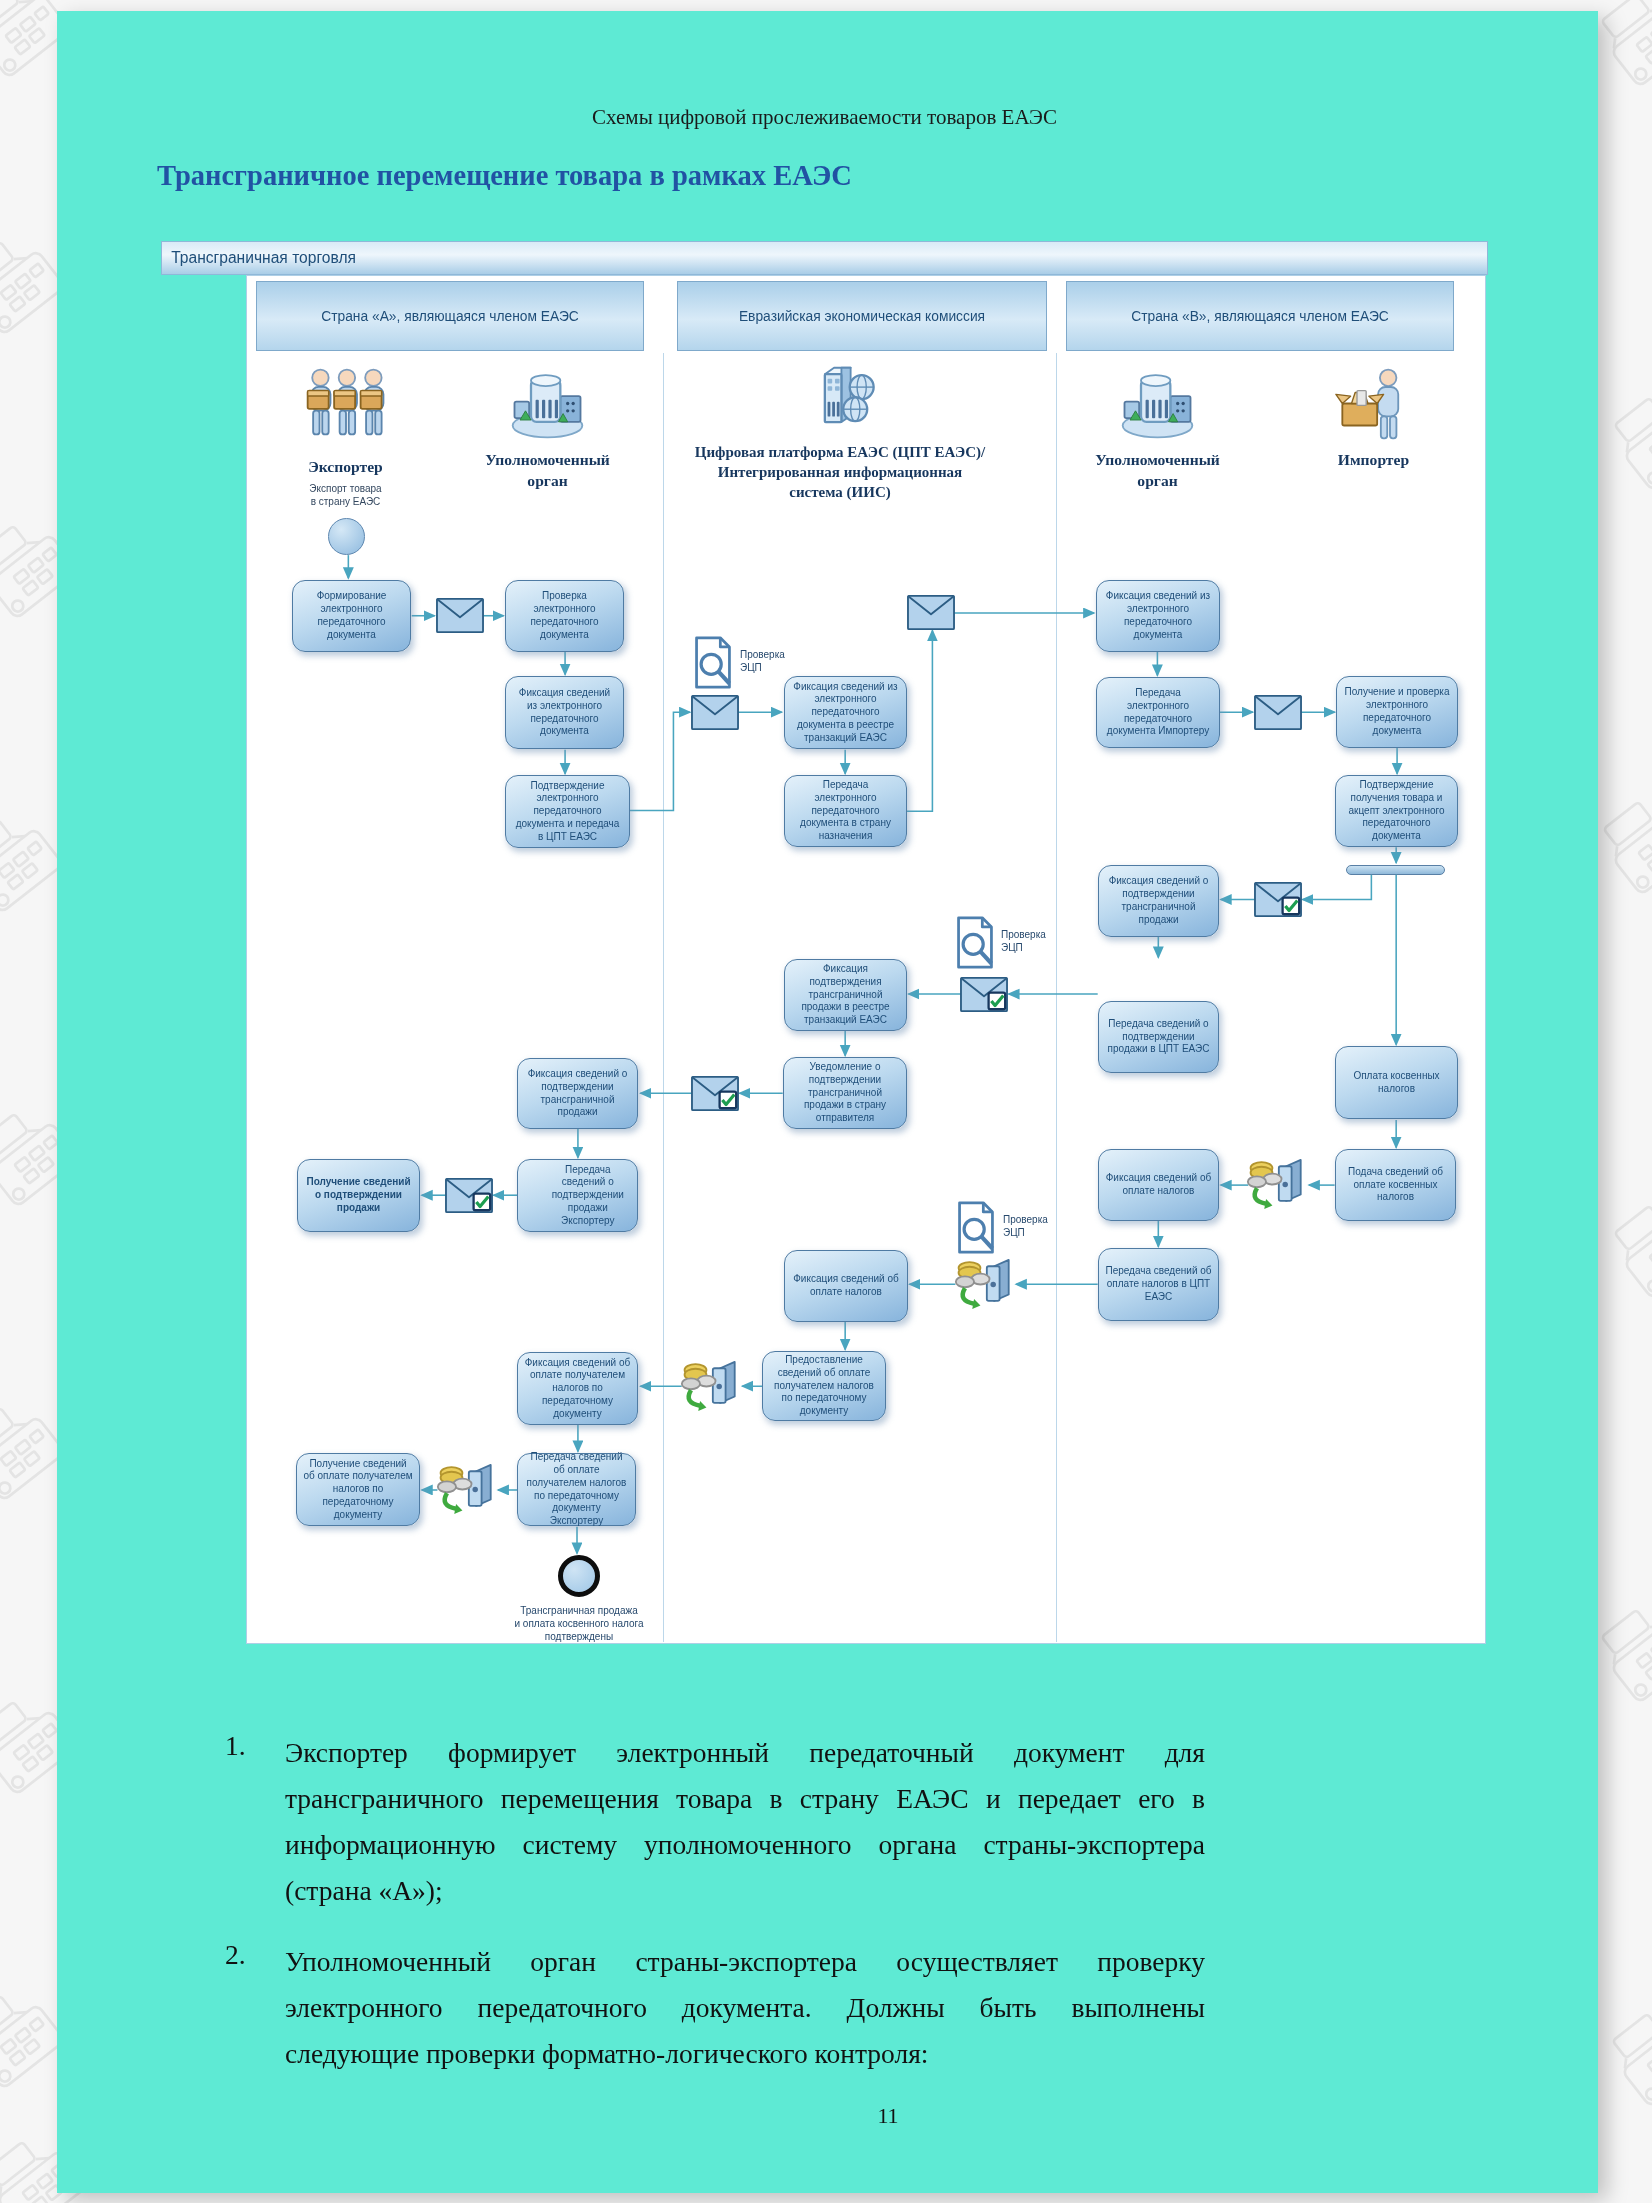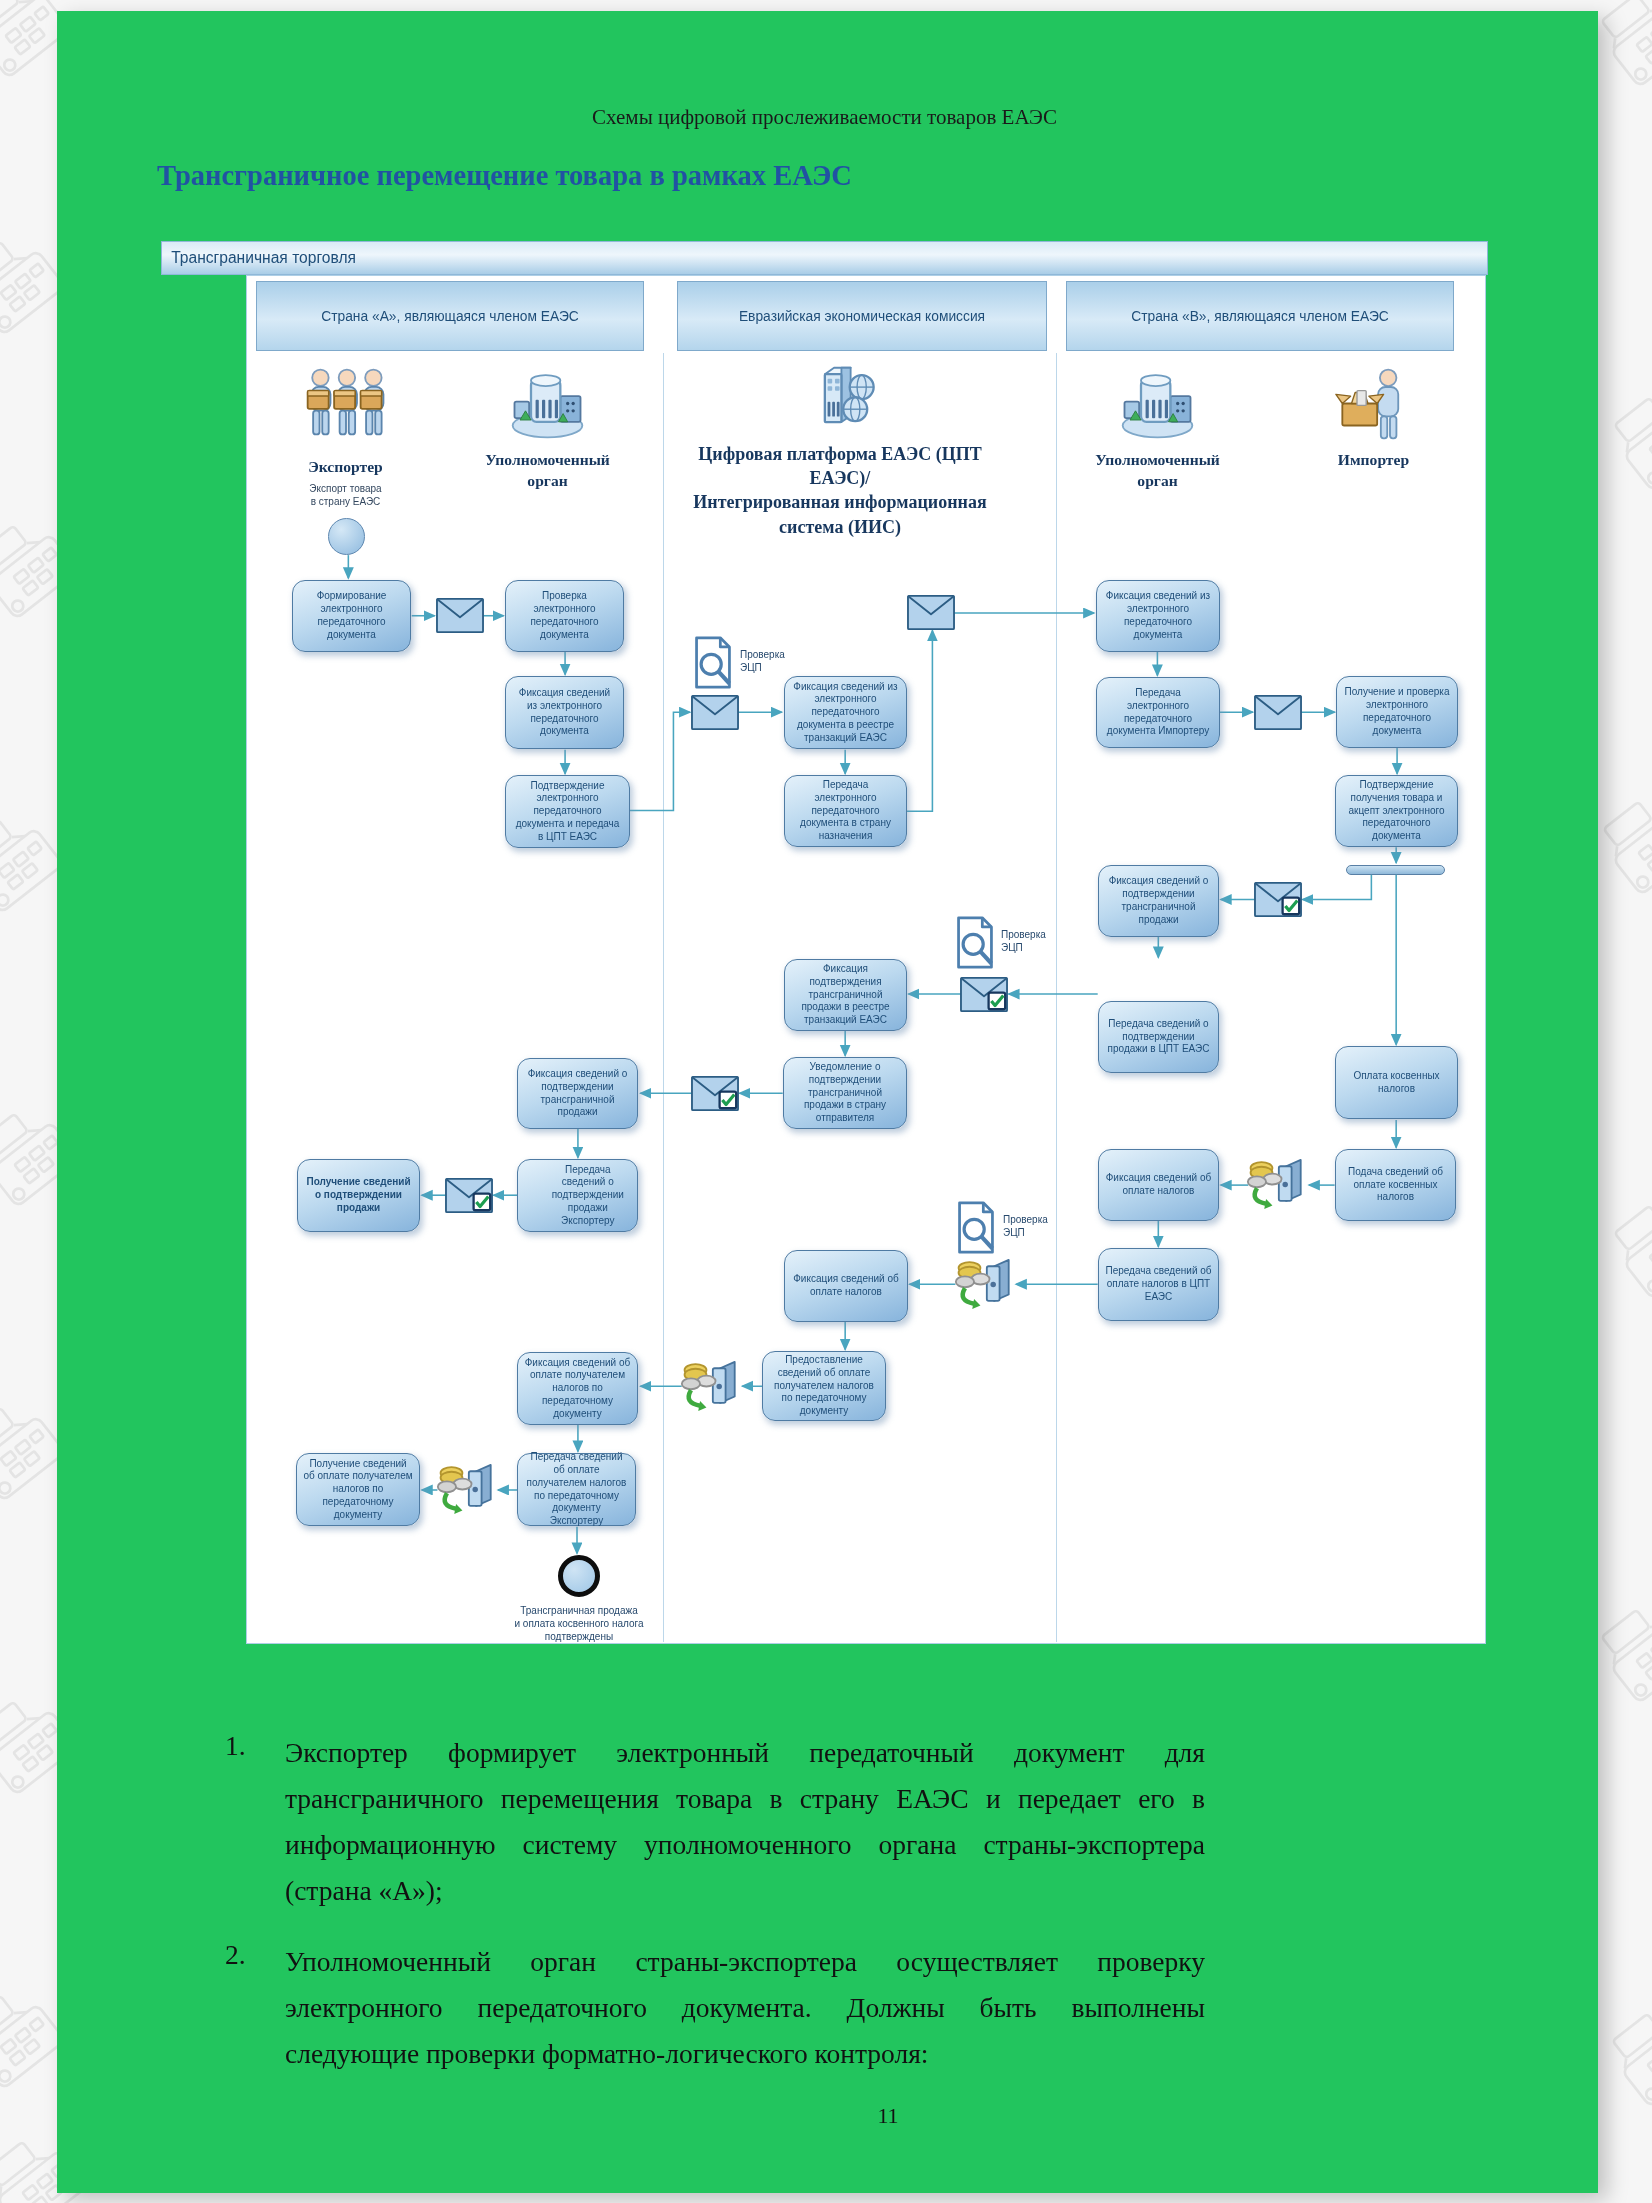--- a/index.html
+++ b/index.html
@@ -5,21 +5,21 @@
   html,body{margin:0;padding:0;}
   body{
     width:1653px;height:2204px;position:relative;
     background:#f6f6f6;overflow:hidden;
     font-family:"Liberation Sans",sans-serif;
   }
   .bg-deco{position:absolute;inset:0;pointer-events:none;}
   .bg-deco svg{position:absolute;opacity:.9;}
   .sheet{
     position:absolute;left:57px;top:11px;width:1541px;height:2182px;
-    background:#22c55e;box-shadow:9.2px 7.3px 20px rgba(0,0,0,.22);
+    background:#5eead4;box-shadow:9.2px 7.3px 20px rgba(0,0,0,.22);
   }
   .doc-header{
     position:absolute;left:104px;top:94px;width:1327px;text-align:center;
     font-family:"Liberation Serif",serif;font-size:21px;color:#1a1a1a;
   }
   .doc-title{
     position:absolute;left:100px;top:149px;width:1327px;
     font-family:"Liberation Serif",serif;font-size:28.5px;font-weight:bold;color:#2152a3;margin:0;
   }
   
@@ -327,21 +327,21 @@
           <rect x="39" y="23" width="5" height="5" rx="1" fill="#8fb6d8"></rect>
           <rect x="31" y="40" width="3" height="16" rx="1" fill="#4a7099"></rect>
           <rect x="36" y="40" width="3" height="16" rx="1" fill="#4a7099"></rect>
           <rect x="41" y="40" width="3" height="16" rx="1" fill="#4a7099"></rect>
           <circle cx="68" cy="24" r="13" fill="#cfe4f5" stroke="#5f8cb5" stroke-width="2.5"></circle>
           <ellipse cx="68" cy="24" rx="5" ry="13" fill="none" stroke="#5f8cb5" stroke-width="1.5"></ellipse>
           <path d="M55,24 h26" fill="none" stroke="#5f8cb5" stroke-width="1.5" stroke-linejoin="round"></path>
           <circle cx="61" cy="48" r="13" fill="#cfe4f5" stroke="#5f8cb5" stroke-width="2.5"></circle>
           <ellipse cx="61" cy="48" rx="5" ry="13" fill="none" stroke="#5f8cb5" stroke-width="1.5"></ellipse>
           <path d="M48,48 h26" fill="none" stroke="#5f8cb5" stroke-width="1.5" stroke-linejoin="round"></path>
-        </svg><div class="actor-label" style="font-size: 18px;">Цифровая платформа ЕАЭС (ЦПТ ЕАЭС)/
+        </svg><div class="actor-label" style="font-size: 15px;">Цифровая платформа ЕАЭС (ЦПТ ЕАЭС)/
 Интегрированная информационная
 система (ИИС)</div></div>
       <div class="actor" style="left: 900px; top: 124px; width: 193px;"><svg width="81" height="77" viewBox="0 0 88 84">
           <ellipse cx="44" cy="66" rx="38" ry="13" fill="#cfe3f4" stroke="#7fa8c9" stroke-width="2"></ellipse>
           <rect x="58" y="34" width="22" height="28" rx="2" fill="#89b3d9" stroke="#54789f" stroke-width="2"></rect>
           <circle cx="66" cy="42" r="1.8" fill="#2f4f72"></circle>
           <circle cx="72" cy="42" r="1.8" fill="#2f4f72"></circle>
           <circle cx="66" cy="50" r="1.8" fill="#2f4f72"></circle>
           <circle cx="72" cy="50" r="1.8" fill="#2f4f72"></circle>
           <rect x="8" y="40" width="16" height="18" rx="2" fill="#a6c9e6" stroke="#54789f" stroke-width="2"></rect>

